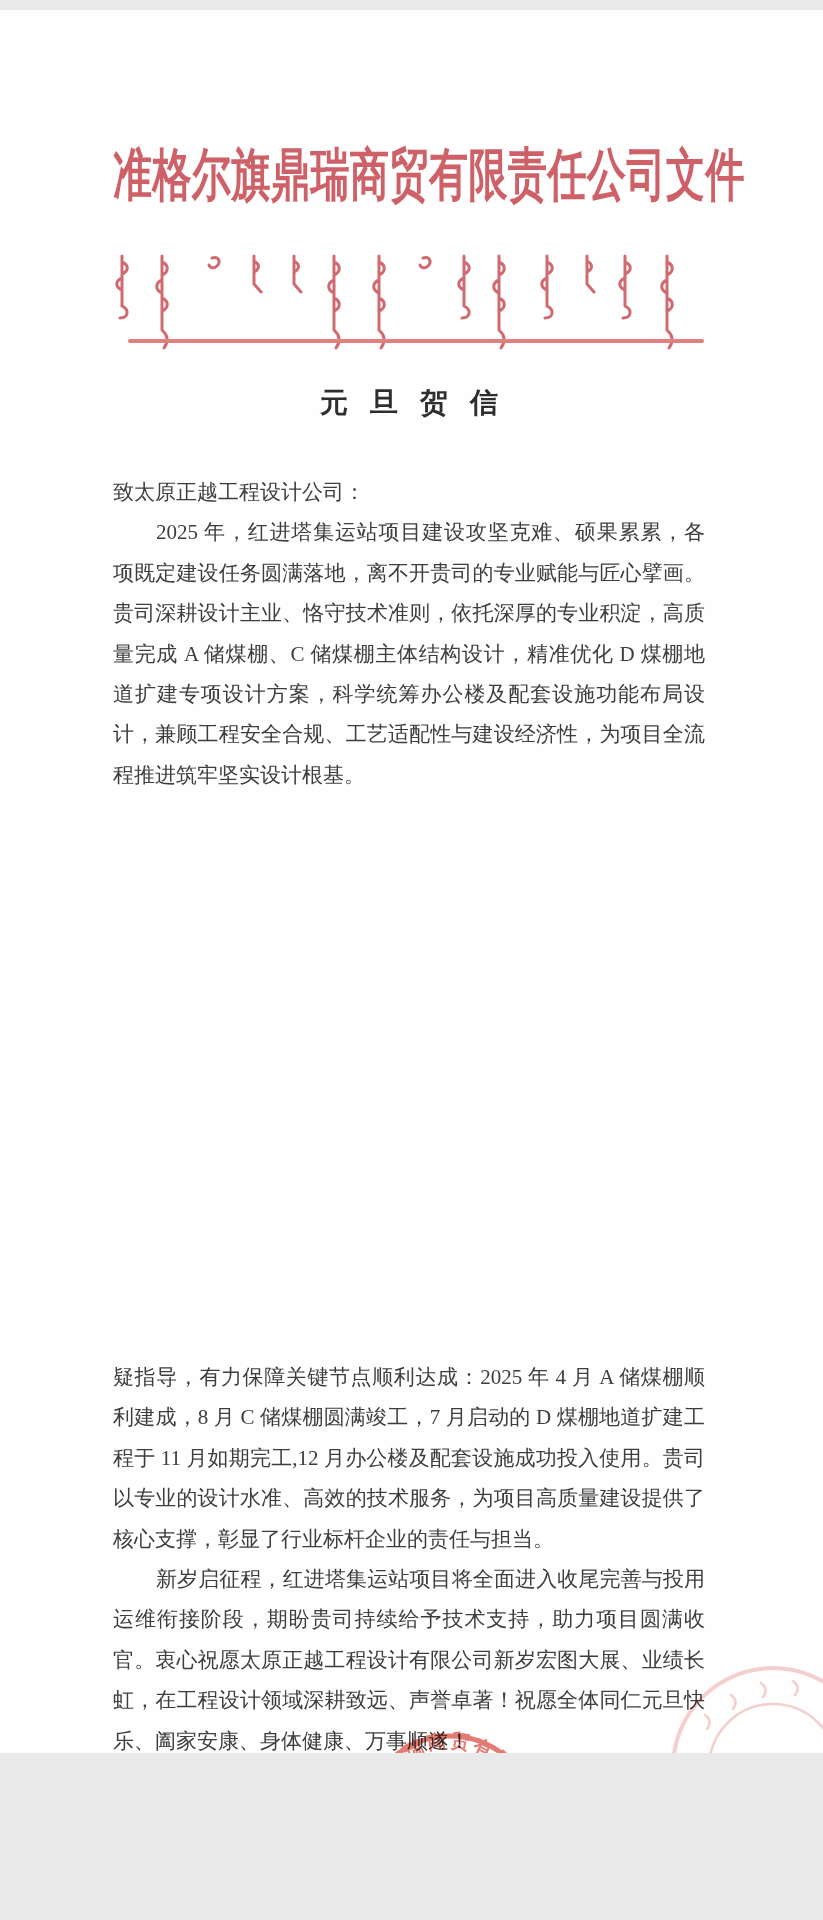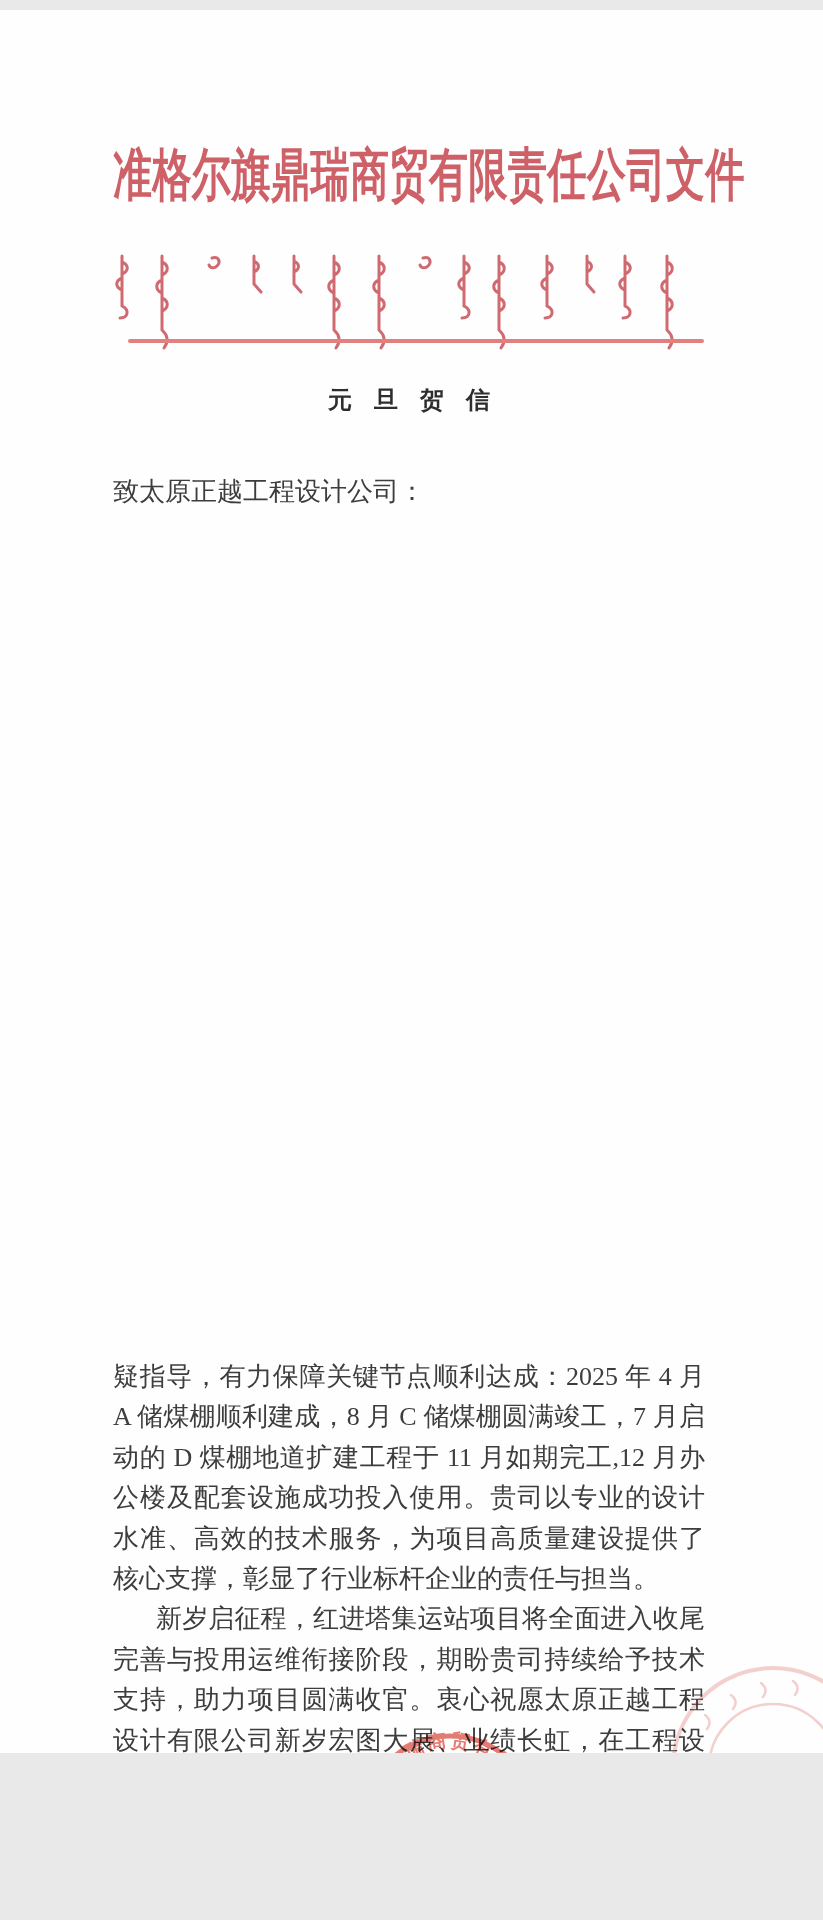--- a/index.html
+++ b/index.html
@@ -25,26 +25,26 @@
     position:absolute;top:244px;left:113px;width:592px;height:100px;
   }
   .red-divider{
     position:absolute;top:329px;left:128px;width:576px;height:4px;
     background:#e2807f;border-radius:2px;
   }
   
   .doc-title{
     position:absolute;top:374px;left:113px;width:592px;
     text-align:center;
-    font-size:24px;font-weight:600;color:#2e2e2e;
+    font-size:28px;font-weight:600;color:#2e2e2e;
     letter-spacing:22px;text-indent:22px; 
   }
   .body-block{
     position:absolute;left:113px;width:592px;
-    font-size:26px;line-height:40.4px;color:#3d3d3d;
+    font-size:21px;line-height:40.4px;color:#3d3d3d;
     text-align:justify;
   }
   .body-block p{margin:0;}
   .body-block p.indent{text-indent:43px;}
   .block-1{top:462px;}
   .block-2{top:1347px;}
   .salutation{text-indent:0;}
   
   .sign-block{
     position:absolute;top:1772px;right:161px;
@@ -99,20 +99,21 @@
     <use href="#mg-m" x="506" y="0"></use>
     <use href="#mg-t" x="548" y="0"></use>
   </svg>
 
   <div class="red-divider"></div>
 
   <div class="doc-title">元旦贺信</div>
 
   <div class="body-block block-1">
     <p class="salutation">致太原正越工程设计公司：</p>
+    <p class="indent">2025 年，红进塔集运站项目建设攻坚克难、硕果累累，各项既定建设任务圆满落地，离不开贵司的专业赋能与匠心擘画。贵司深耕设计主业、恪守技术准则，依托深厚的专业积淀，高质量完成 A 储煤棚、C 储煤棚主体结构设计，精准优化 D 煤棚地道扩建专项设计方案，科学统筹办公楼及配套设施功能布局设计，兼顾工程安全合规、工艺适配性与建设经济性，为项目全流程推进筑牢坚实设计根基。</p>
   </div>
 
   <div class="body-block block-2">
     <p>疑指导，有力保障关键节点顺利达成：2025 年 4 月 A 储煤棚顺利建成，8 月 C 储煤棚圆满竣工，7 月启动的 D 煤棚地道扩建工程于 11 月如期完工,12 月办公楼及配套设施成功投入使用。贵司以专业的设计水准、高效的技术服务，为项目高质量建设提供了核心支撑，彰显了行业标杆企业的责任与担当。</p>
     <p class="indent">新岁启征程，红进塔集运站项目将全面进入收尾完善与投用运维衔接阶段，期盼贵司持续给予技术支持，助力项目圆满收官。衷心祝愿太原正越工程设计有限公司新岁宏图大展、业绩长虹，在工程设计领域深耕致远、声誉卓著！祝愿全体同仁元旦快乐、阖家安康、身体健康、万事顺遂！</p>
   </div>
 
   <div class="sign-block">
     <p class="sign-line">红进塔集运站项目建设指挥部</p>
     <p class="date-line">2031 年 12 月 28 日</p>

